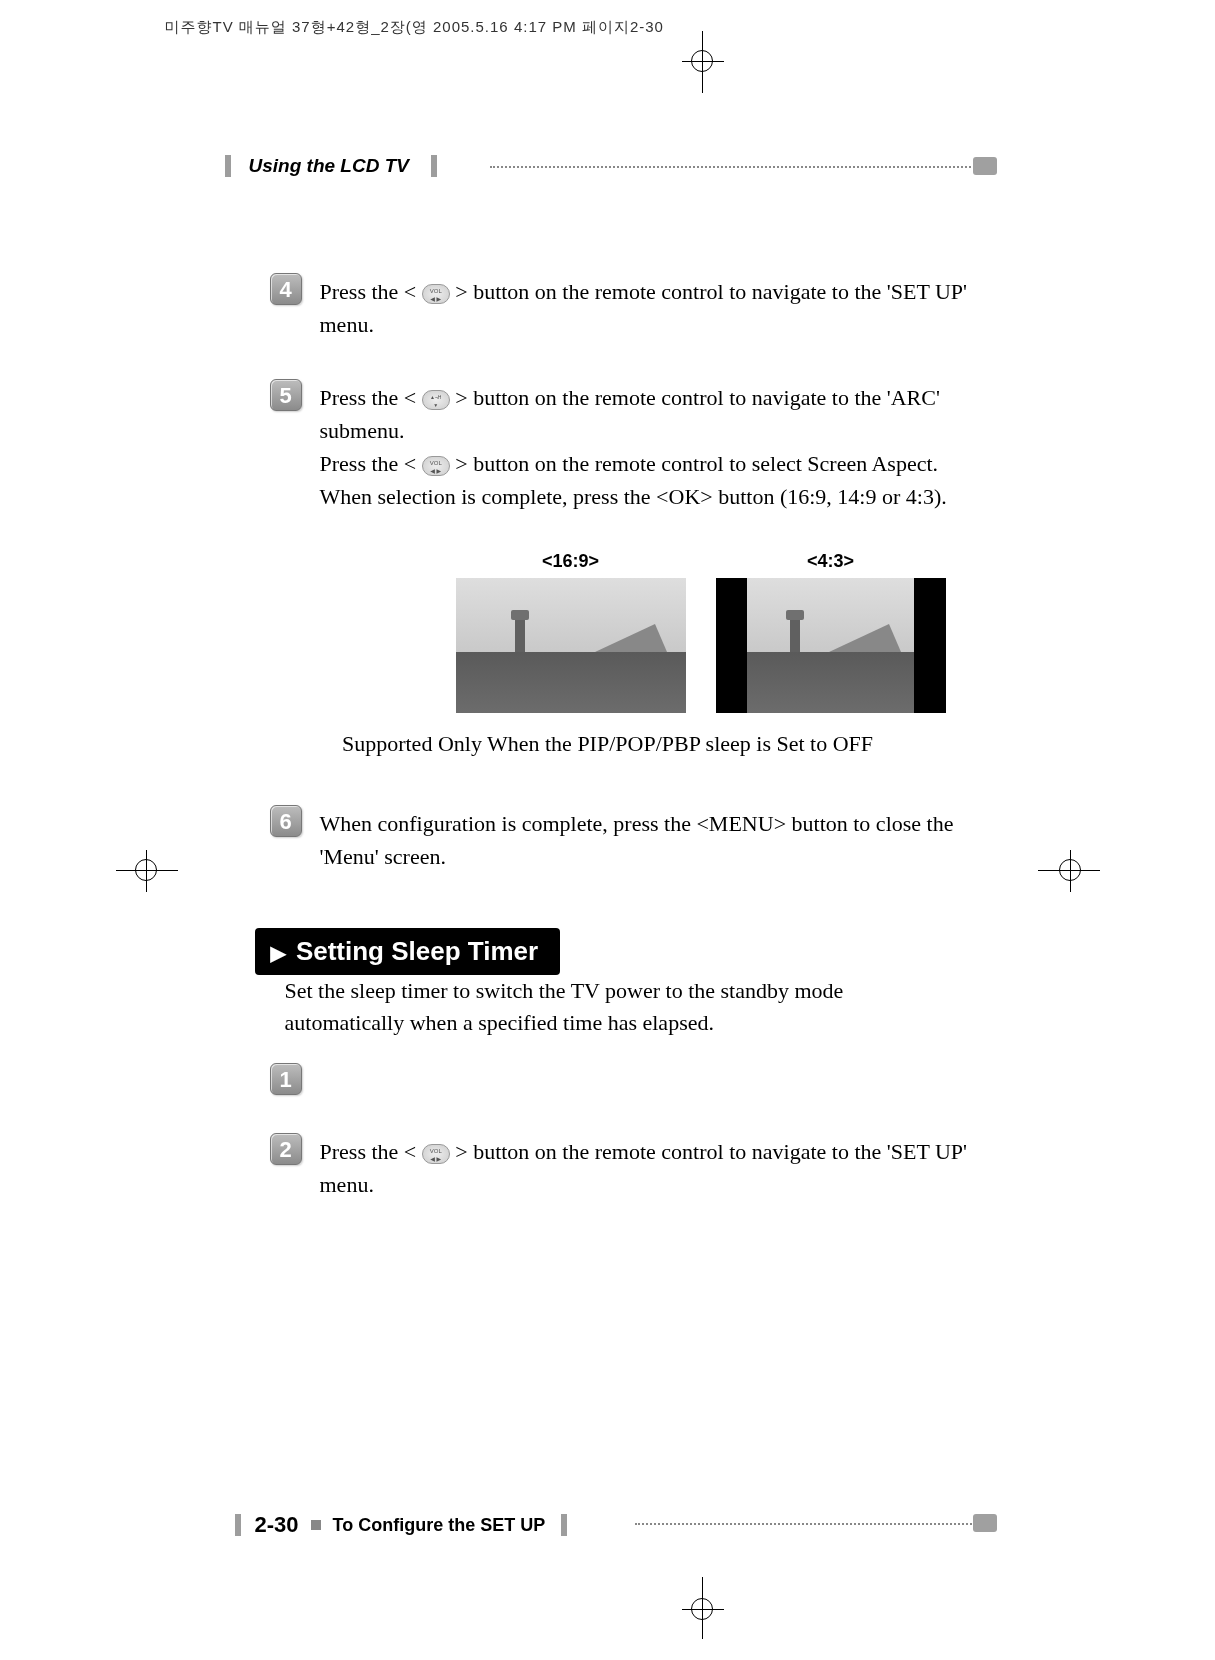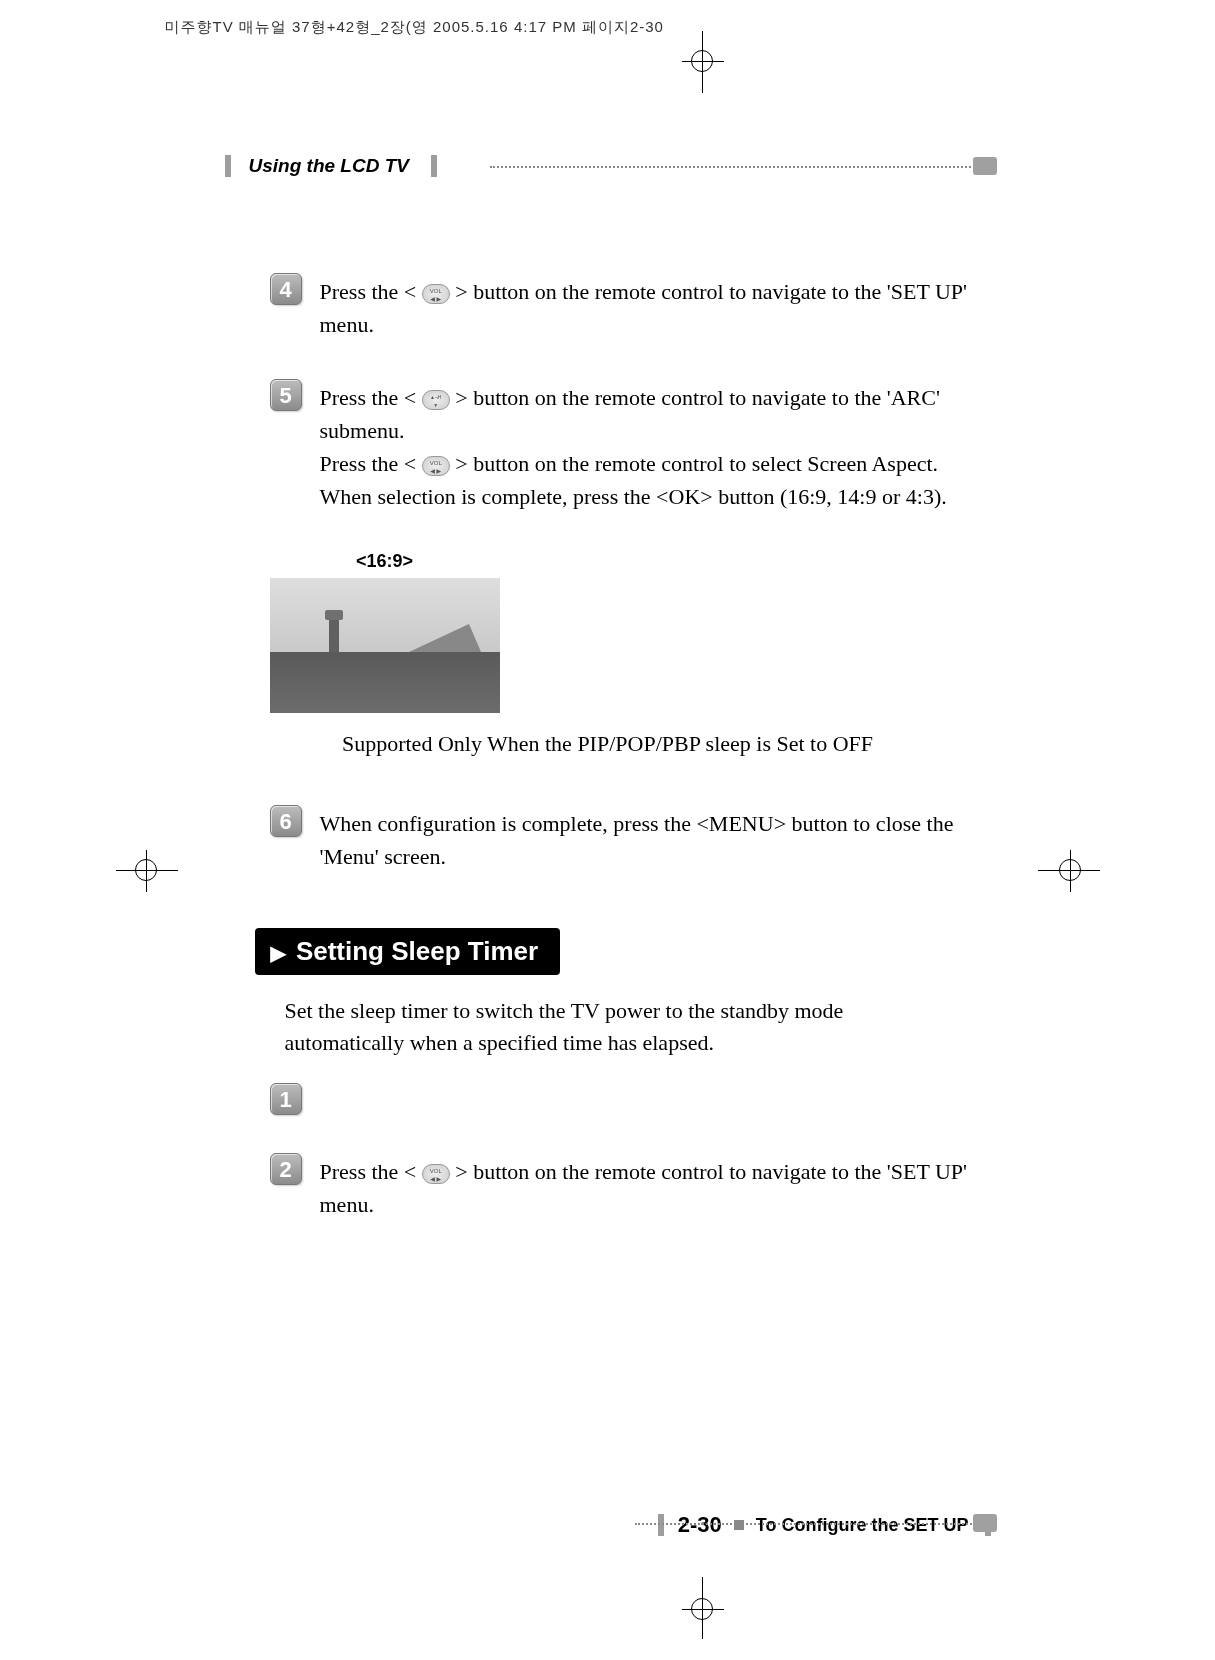--- a/index.html
+++ b/index.html
@@ -143,21 +143,21 @@
     color: #555;
     text-align: center;
     line-height: 8px;
     padding-top: 2px;
   }
   .vol-icon::before { content: "VOL\A◀ ▶"; white-space: pre; }
   .ch-icon::before { content: "▲\ACH\A▼"; white-space: pre; font-size:5px; line-height:5px;}
 
   .aspect-row {
     display: flex;
-    justify-content: space-between;
+    justify-content: flex-end;
     gap: 30px;
     margin: 0 45px 18px 45px;
   }
   .aspect-item { text-align: center; }
   .aspect-label {
     font-family: Arial, sans-serif;
     font-weight: bold;
     font-size: 18px;
     margin-bottom: 6px;
   }
@@ -209,21 +209,20 @@
   .black-bar {
     display: inline-block;
     background: #000;
     color: #fff;
     font-family: Arial, sans-serif;
     font-weight: bold;
     font-size: 26px;
     padding: 8px 22px 8px 16px;
     border-radius: 4px;
     margin-left: 30px;
-    margin-bottom: 20px;
   }
   .black-bar::before {
     content: "▶";
     font-size: 20px;
     margin-right: 10px;
   }
   .section-intro {
     font-size: 22px;
     line-height: 1.45;
     padding-left: 60px;
@@ -254,21 +253,20 @@
     border-bottom-right-radius: 4px;
   }
   .note-body::before { content: "▶ "; }
 
   
   .footer {
     position: absolute;
     left: 140px;
     right: 130px;
     bottom: 120px;
-    text-align: right;
   }
   .footer-row {
     position: relative;
     height: 28px;
   }
   .footer-left-bar {
     display:inline-block;
     width:6px;height:22px;background:#9d9d9d;vertical-align:middle;margin-right:10px;
   }
   .footer-page {
@@ -371,20 +369,29 @@
     <div class="aspect-row">
       <div class="aspect-item">
         <div class="aspect-label">&lt;16:9&gt;</div>
         <div class="aspect-img a169">
             <div class="scene">
               <div class="tower"></div>
               <div class="mountain"></div>
             </div>
           </div>
       </div>
+      <div class="aspect-item">
+        <div class="aspect-label">&lt;4:3&gt;</div>
+        <div class="aspect-img a43">
+            <div class="scene">
+              <div class="tower"></div>
+              <div class="mountain"></div>
+            </div>
+          </div>
+      </div>
     </div>
 
     <div class="sub-note">Supported Only When the PIP/POP/PBP sleep is Set to OFF</div>
 
     
     <div class="step" style="margin-bottom:55px;">
       <div class="step-badge">6</div>
       <div class="step-text">When configuration is complete, press the &lt;MENU&gt; button to close the 'Menu' screen.</div>
     </div>
 

